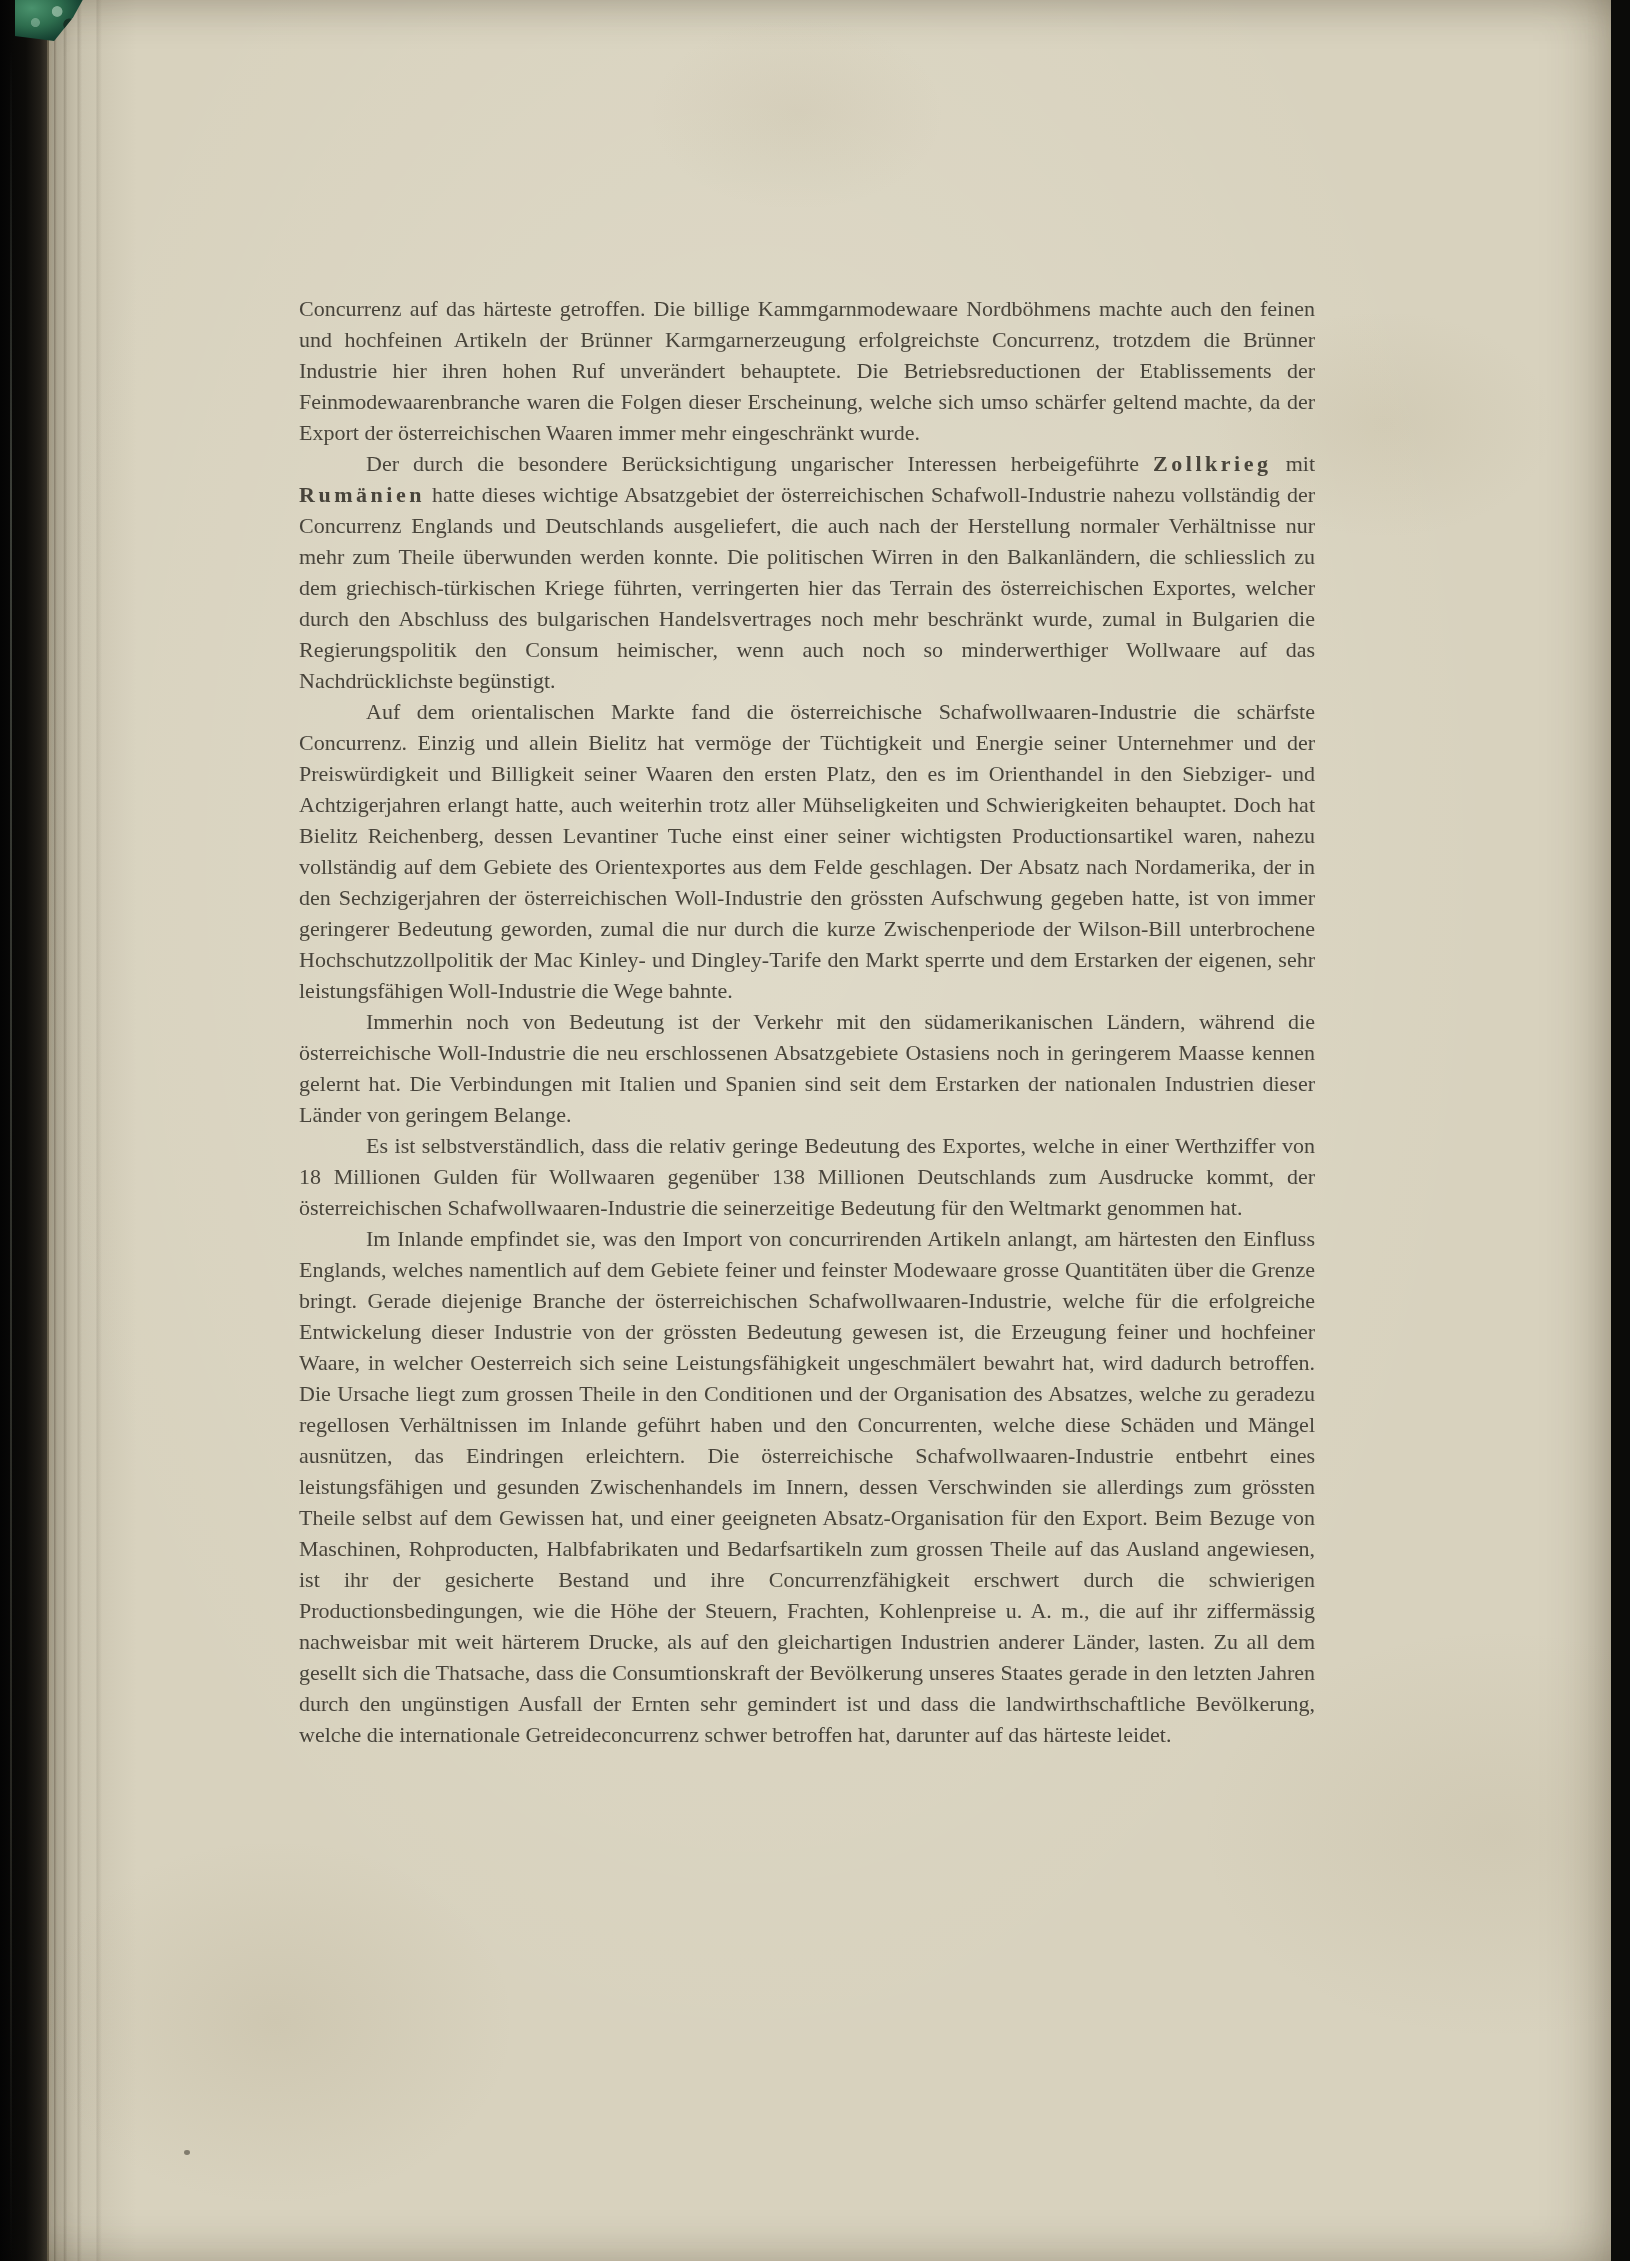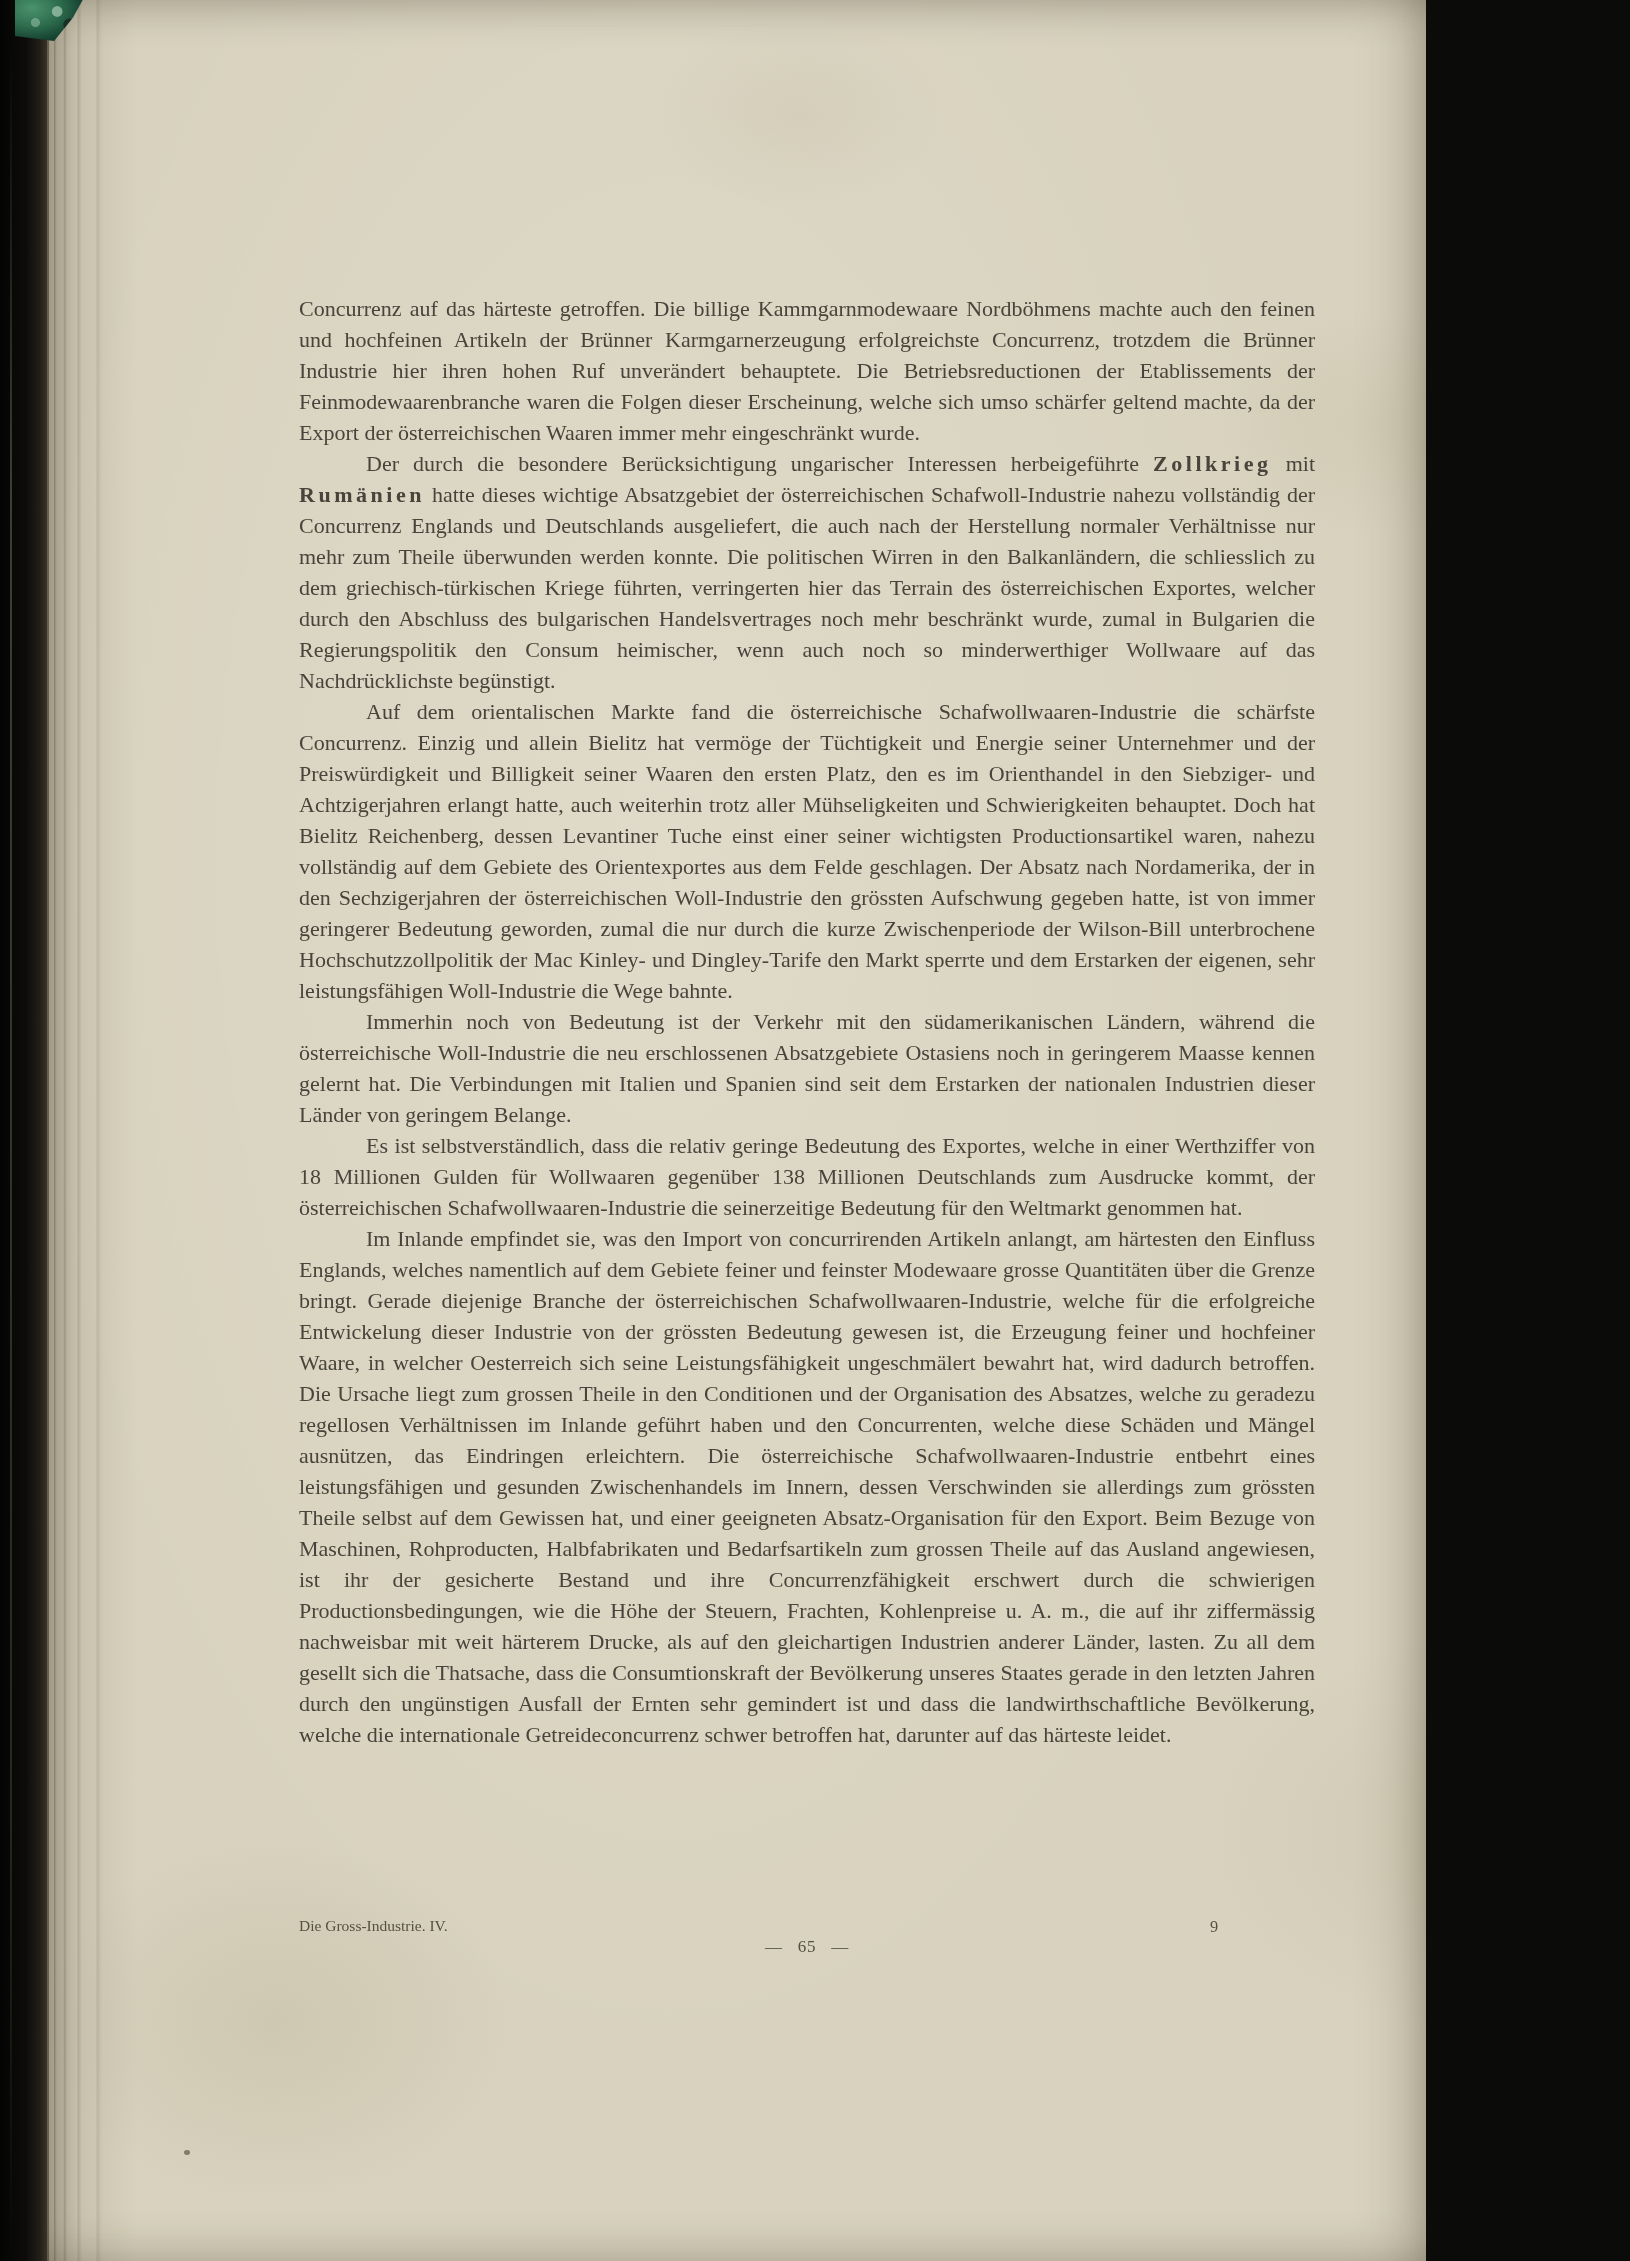--- a/index.html
+++ b/index.html
@@ -31,21 +31,21 @@
       radial-gradient(circle at 62% 28%, rgba(200,225,205,0.55) 0 4.9px, transparent 5.7px),
       radial-gradient(circle at 30% 55%, rgba(190,220,200,0.40) 0 4.1px, transparent 4.9px),
       radial-gradient(circle at 80% 60%, rgba(20,40,30,0.8) 0 5.7px, transparent 6.5px),
       radial-gradient(ellipse at 25% 20%, #4a926d 0%, #2d6c4d 40%, #164232 70%, #0c2a20 100%);
     clip-path: polygon(0 0, 100% 0, 86% 42%, 58% 100%, 0 88%);
     z-index: 3;
   }
 
   
   .page {
-    position: absolute; left: 47px; top: 0; width: 1379px; height: 2261px;
+    position: absolute; left: 47px; top: 0; width: 1564px; height: 2261px;
     background-color: #d8d2be;
     background-image:
       
       linear-gradient(90deg, rgba(50,40,25,0.50) 0 1.6px, rgba(50,40,25,0) 1.6px),
       linear-gradient(90deg, transparent 6.5px, rgba(50,40,25,0.26) 7.3px, transparent 9.8px),
       linear-gradient(90deg, transparent 16.3px, rgba(50,40,25,0.20) 17px, transparent 20.4px),
       linear-gradient(90deg, transparent 30px, rgba(50,40,25,0.15) 31px, transparent 35px),
       linear-gradient(90deg, transparent 49px, rgba(50,40,25,0.11) 50px, transparent 55px),
       
       linear-gradient(90deg, rgba(70,60,40,0.35) 0px, rgba(70,60,40,0.10) 33px, rgba(70,60,40,0) 90px),
@@ -107,21 +107,16 @@
 
   <div class="textblock" id="textblock">
       <p><span>Concurrenz auf das härteste getroffen. Die billige Kammgarnmodewaare Nordböhmens machte auch den feinen und hochfeinen Artikeln der Brünner Karmgarnerzeugung erfolgreichste Concurrenz, trotzdem die Brünner Industrie hier ihren hohen Ruf unverändert behauptete. Die Betriebsreductionen der Etablissements der Feinmodewaarenbranche waren die Folgen dieser Erscheinung, welche sich umso schärfer geltend machte, da der Export der österreichischen Waaren immer mehr eingeschränkt wurde.</span></p>
       <p class="indent"><span>Der durch die besondere Berücksichtigung ungarischer Interessen herbeigeführte </span><span class="spaced">Zollkrieg</span><span> mit </span><span class="spaced">Rumänien</span><span> hatte dieses wichtige Absatzgebiet der österreichischen Schafwoll-Industrie nahezu vollständig der Concurrenz Englands und Deutschlands ausgeliefert, die auch nach der Herstellung normaler Verhältnisse nur mehr zum Theile überwunden werden konnte. Die politischen Wirren in den Balkanländern, die schliesslich zu dem griechisch-türkischen Kriege führten, verringerten hier das Terrain des österreichischen Exportes, welcher durch den Abschluss des bulgarischen Handelsvertrages noch mehr beschränkt wurde, zumal in Bulgarien die Regierungspolitik den Consum heimischer, wenn auch noch so minderwerthiger Wollwaare auf das Nachdrücklichste begünstigt.</span></p>
       <p class="indent"><span>Auf dem orientalischen Markte fand die österreichische Schafwollwaaren-Industrie die schärfste Concurrenz. Einzig und allein Bielitz hat vermöge der Tüchtigkeit und Energie seiner Unternehmer und der Preiswürdigkeit und Billigkeit seiner Waaren den ersten Platz, den es im Orienthandel in den Siebziger- und Achtzigerjahren erlangt hatte, auch weiterhin trotz aller Mühseligkeiten und Schwierigkeiten behauptet. Doch hat Bielitz Reichenberg, dessen Levantiner Tuche einst einer seiner wichtigsten Productionsartikel waren, nahezu vollständig auf dem Gebiete des Orientexportes aus dem Felde geschlagen. Der Absatz nach Nordamerika, der in den Sechzigerjahren der österreichischen Woll-Industrie den grössten Aufschwung gegeben hatte, ist von immer geringerer Bedeutung geworden, zumal die nur durch die kurze Zwischenperiode der Wilson-Bill unterbrochene Hochschutzzollpolitik der Mac Kinley- und Dingley-Tarife den Markt sperrte und dem Erstarken der eigenen, sehr leistungsfähigen Woll-Industrie die Wege bahnte.</span></p>
       <p class="indent"><span>Immerhin noch von Bedeutung ist der Verkehr mit den südamerikanischen Ländern, während die österreichische Woll-Industrie die neu erschlossenen Absatzgebiete Ostasiens noch in geringerem Maasse kennen gelernt hat. Die Verbindungen mit Italien und Spanien sind seit dem Erstarken der nationalen Industrien dieser Länder von geringem Belange.</span></p>
       <p class="indent"><span>Es ist selbstverständlich, dass die relativ geringe Bedeutung des Exportes, welche in einer Werthziffer von 18 Millionen Gulden für Wollwaaren gegenüber 138 Millionen Deutschlands zum Ausdrucke kommt, der österreichischen Schafwollwaaren-Industrie die seinerzeitige Bedeutung für den Weltmarkt genommen hat.</span></p>
       <p class="indent"><span>Im Inlande empfindet sie, was den Import von concurrirenden Artikeln anlangt, am härtesten den Einfluss Englands, welches namentlich auf dem Gebiete feiner und feinster Modewaare grosse Quantitäten über die Grenze bringt. Gerade diejenige Branche der österreichischen Schafwollwaaren-Industrie, welche für die erfolgreiche Entwickelung dieser Industrie von der grössten Bedeutung gewesen ist, die Erzeugung feiner und hochfeiner Waare, in welcher Oesterreich sich seine Leistungsfähigkeit ungeschmälert bewahrt hat, wird dadurch betroffen. Die Ursache liegt zum grossen Theile in den Conditionen und der Organisation des Absatzes, welche zu geradezu regellosen Verhältnissen im Inlande geführt haben und den Concurrenten, welche diese Schäden und Mängel ausnützen, das Eindringen erleichtern. Die österreichische Schafwollwaaren-Industrie entbehrt eines leistungsfähigen und gesunden Zwischenhandels im Innern, dessen Verschwinden sie allerdings zum grössten Theile selbst auf dem Gewissen hat, und einer geeigneten Absatz-Organisation für den Export. Beim Bezuge von Maschinen, Rohproducten, Halbfabrikaten und Bedarfsartikeln zum grossen Theile auf das Ausland angewiesen, ist ihr der gesicherte Bestand und ihre Concurrenzfähigkeit erschwert durch die schwierigen Productionsbedingungen, wie die Höhe der Steuern, Frachten, Kohlenpreise u. A. m., die auf ihr ziffermässig nachweisbar mit weit härterem Drucke, als auf den gleichartigen Industrien anderer Länder, lasten. Zu all dem gesellt sich die Thatsache, dass die Consumtionskraft der Bevölkerung unseres Staates gerade in den letzten Jahren durch den ungünstigen Ausfall der Ernten sehr gemindert ist und dass die landwirthschaftliche Bevölkerung, welche die internationale Getreideconcurrenz schwer betroffen hat, darunter auf das härteste leidet.</span></p>
     </div>
 
-  <div class="footer">
-    <span class="sig">Die Gross-Industrie. IV.</span>
-    <span class="pgnum">— 65 —</span>
-    <span class="sheet">9</span>
-  </div>
 
   <div class="speck"></div>
 </div>
 
 
 </body></html>

